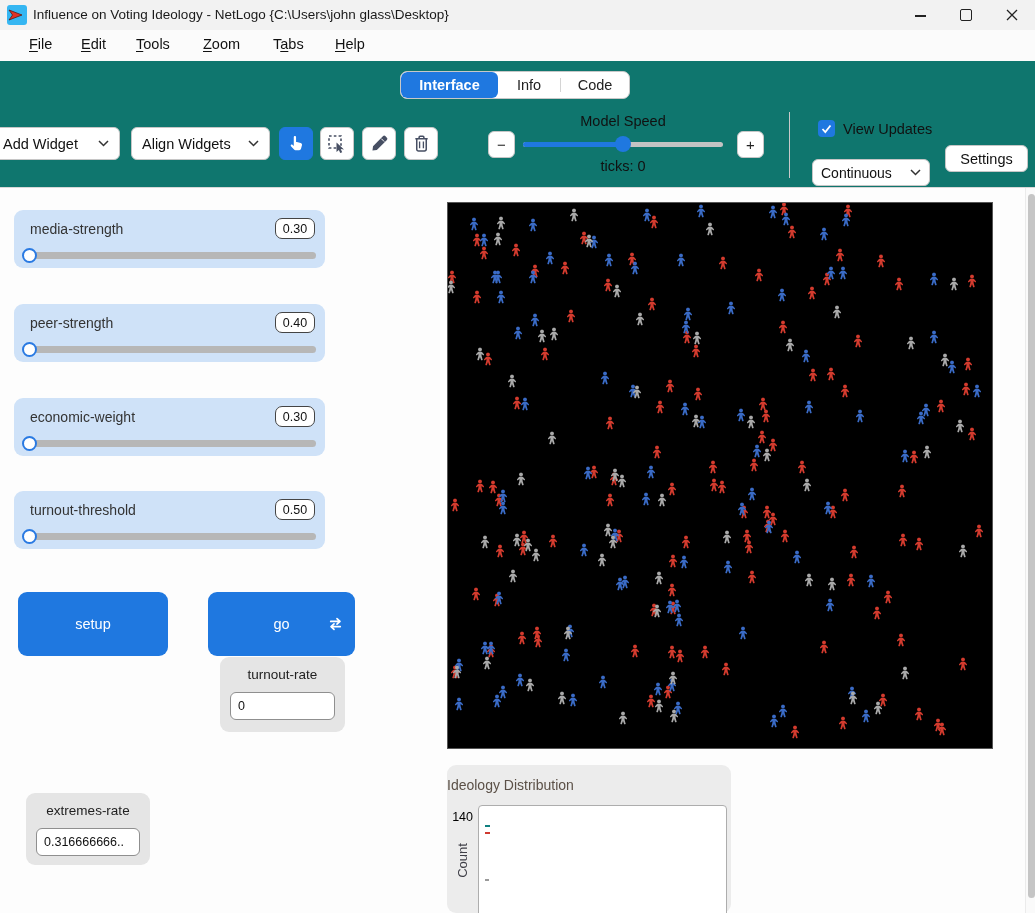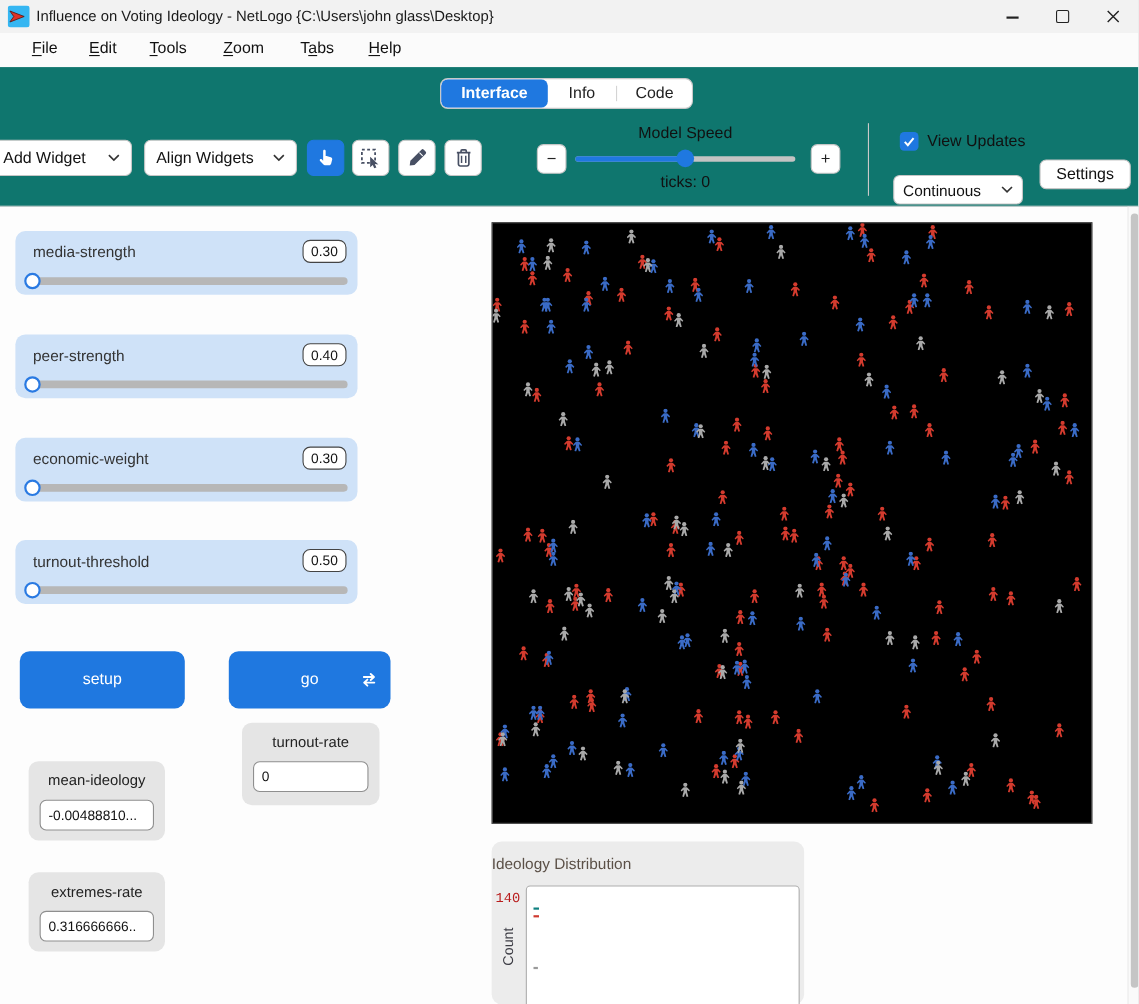--- a/index.html
+++ b/index.html
@@ -69,21 +69,21 @@
   .slider-widget{position:absolute;left:14px;width:311px;height:58px;background:#cfe2f8;border-radius:9px;}
   #slider-media{top:210px;} #slider-peer{top:304px;} #slider-econ{top:398px;} #slider-turnout{top:491px;}
   .slider-label{position:absolute;left:16px;top:11px;font-size:14px;color:#333;}
   .slider-value{position:absolute;right:10px;top:8px;min-width:40px;height:21px;background:#fff;
                 border:1.4px solid #444;border-radius:7px;font-size:12.5px;display:flex;align-items:center;
                 justify-content:center;color:#111;padding:0 3px;box-sizing:border-box;}
   .slider-track{position:absolute;left:9px;right:9px;top:42px;height:7px;background:#b7b7b7;border-radius:4px;}
   .slider-thumb{position:absolute;left:8px;top:38px;width:15px;height:15px;background:#fff;
                 border:2px solid #2a7ae2;border-radius:50%;box-sizing:border-box;}
 
-  .nl-button{position:absolute;top:592px;height:52px;background:#1f78e0;border-radius:9px;color:#fff;
+  .nl-button{position:absolute;top:592px;height:64px;background:#1f78e0;border-radius:9px;color:#fff;
              font-size:14.5px;display:flex;align-items:center;justify-content:center;}
   #setup-btn{left:18px;width:150px;}
   #go-btn{left:208px;width:147px;}
   .forever-icon{position:absolute;right:11px;top:50%;transform:translateY(-50%);width:17px;height:17px;}
 
   .monitor{position:absolute;background:#e5e5e5;border-radius:9px;}
   #mon-mean{left:26px;top:692px;width:124px;height:72px;}
   #mon-turnout{left:220px;top:657px;width:125px;height:75px;}
   #mon-polar{left:220px;top:747px;width:125px;height:73px;}
   #mon-extremes{left:26px;top:793px;width:124px;height:72px;}
@@ -91,21 +91,21 @@
   .monitor-value{position:absolute;left:10px;right:10px;top:35px;height:28px;background:#fff;border:1px solid #8f8f8f;
                  border-radius:6px;font-size:12.5px;display:flex;align-items:center;padding-left:7px;color:#111;
                  box-sizing:border-box;white-space:nowrap;overflow:hidden;}
 
   #world-view{position:absolute;left:447px;top:202px;width:546px;height:547px;background:#000;
               border:1px solid #555;box-sizing:border-box;overflow:hidden;}
   .agent{position:absolute;width:10px;height:14px;}
 
   #plot-widget{position:absolute;left:447px;top:765px;width:284px;height:148px;background:#ececec;border-radius:9px;}
   .plot-title{text-align:left;padding-top:12px;font-size:14px;color:#5b5047;}
-  .plot-ytick{position:absolute;left:0;top:45px;width:26px;text-align:right;font-size:12.5px;color:#b91c1c;font-family:Liberation Mono, monospace;}
+  .plot-ytick{position:absolute;left:0;top:45px;width:26px;text-align:right;font-size:12.5px;color:#000000;}
   .plot-area{position:absolute;left:31px;top:40px;width:249px;height:140px;background:#fff;
              border:1px solid #adadad;border-radius:4px;box-sizing:border-box;}
   .plot-ylabel{position:absolute;left:-7px;top:88px;width:44px;text-align:center;font-size:13px;color:#3e3e46;
                transform:rotate(-90deg);}
   .pen-mark{position:absolute;left:6px;height:2px;}
   .pen-0{top:19px;width:5px;} .pen-1{top:26px;width:5px;} .pen-2{top:73px;width:4px;}
 
   #scrollbar{position:absolute;left:1025px;top:188px;width:10px;height:725px;background:#fafafa;border-left:1px solid #ebebeb;box-sizing:border-box;}
   #scroll-thumb{position:absolute;left:1.5px;top:6px;width:7px;height:704px;background:#c5c5c5;border-radius:4px;}
 </style>
@@ -254,24 +254,20 @@
   <div class="nl-button" id="go-btn">
     <span>go</span>
     <svg class="forever-icon" viewBox="0 0 16 16">
       <g fill="none" stroke="#fff" stroke-width="1.6" stroke-linecap="round" stroke-linejoin="round">
         <path d="M3.5 5.6 h8 M9.4 3 L12.2 5.6 L9.4 8.2"></path>
         <path d="M12.5 10.4 h-8 M6.6 7.8 L3.8 10.4 L6.6 13"></path>
       </g>
     </svg>
   </div>
 
-  <div class="monitor" id="mon-mean">
-    <div class="monitor-label">mean-ideology</div>
-    <div class="monitor-value">-0.00488810...</div>
-  </div>
   <div class="monitor" id="mon-turnout">
     <div class="monitor-label">turnout-rate</div>
     <div class="monitor-value">0</div>
   </div>
   <div class="monitor" id="mon-extremes">
     <div class="monitor-label">extremes-rate</div>
     <div class="monitor-value">0.316666666..</div>
   </div>
 
   <svg width="0" height="0" style="position:absolute">

